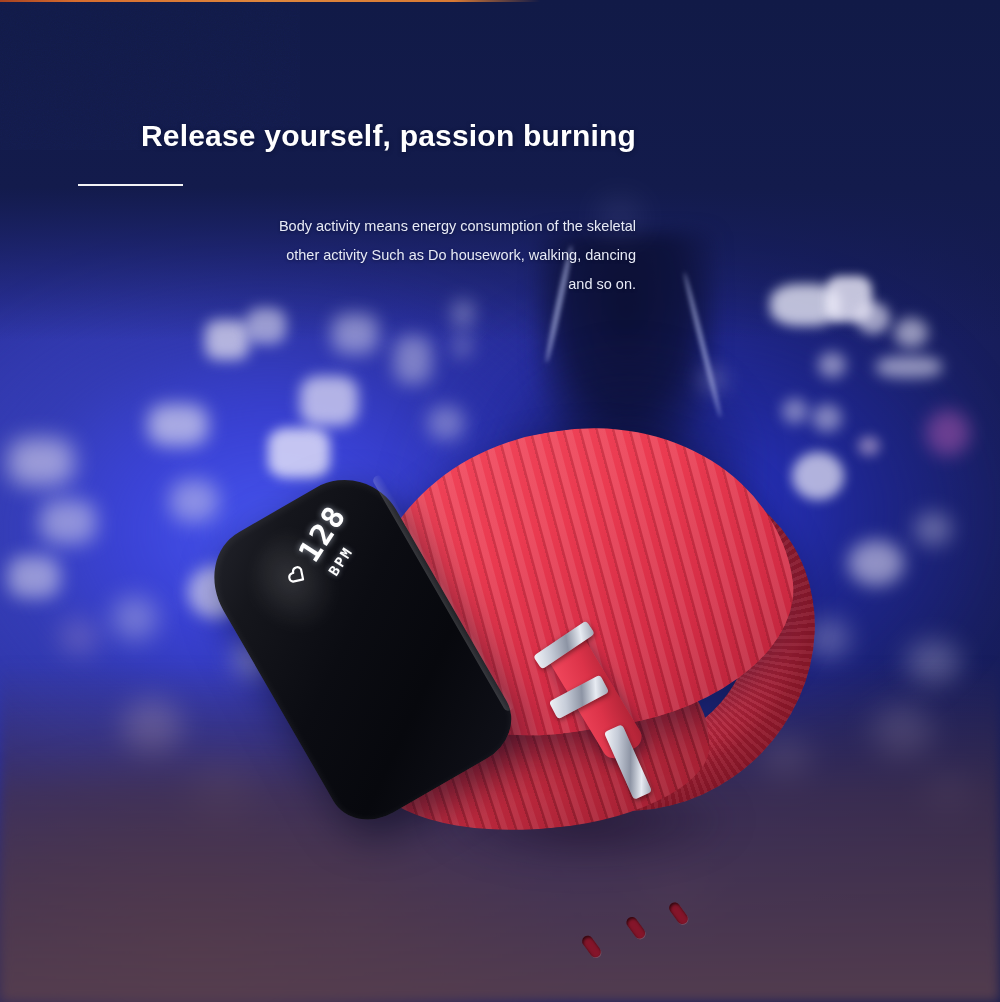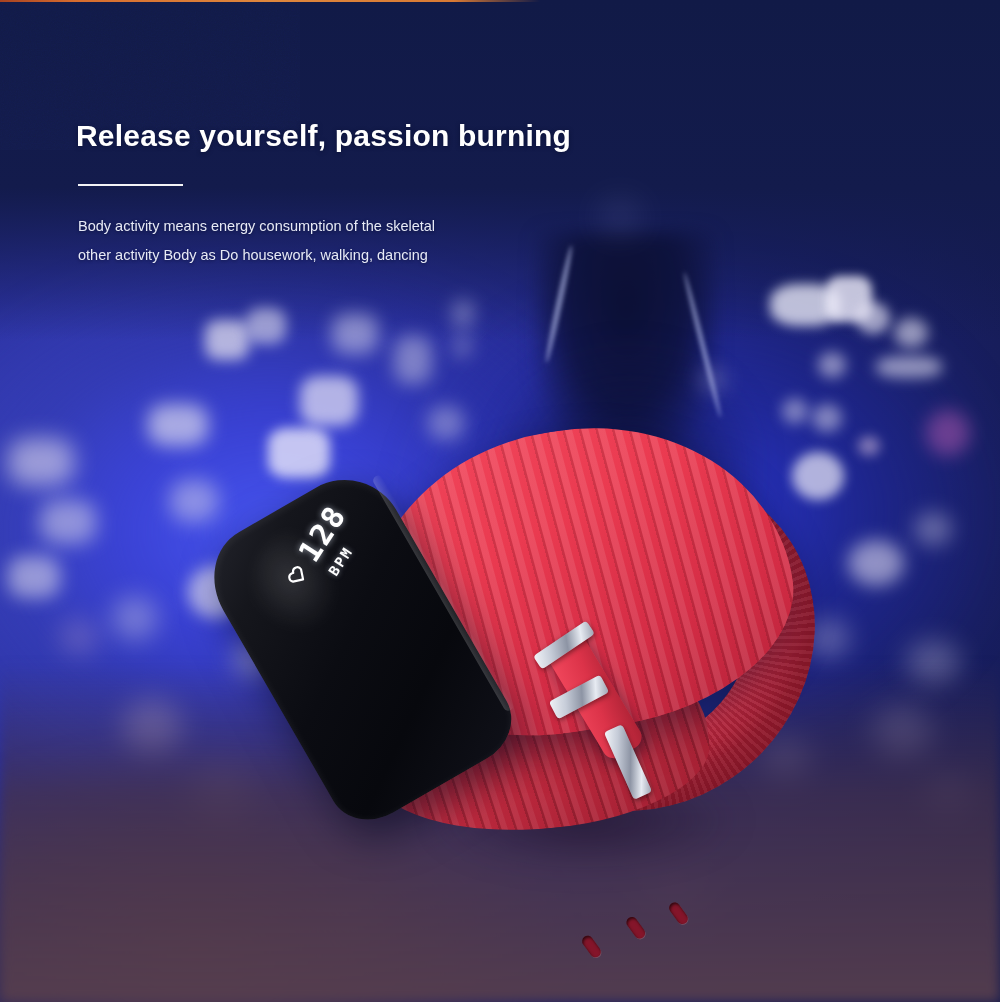--- a/index.html
+++ b/index.html
@@ -64,21 +64,21 @@
   }
   .rim{
     position:absolute;border-radius:50%;
     background:rgba(200,210,255,.55);filter:blur(2.2px);
   }
 
   
   .bokeh{position:absolute;border-radius:30%;pointer-events:none;}
 
   
-  .copy{position:absolute;left:76px;top:118px;width:560px;}
+  .copy{position:absolute;left:76px;top:118px;width:560px;text-align:right;}
   .headline{
     margin:0;
     font-size:30px;font-weight:700;letter-spacing:.2px;
     color:#ffffff;line-height:1.2;
     text-shadow:0 1px 4px rgba(8,12,40,.55);
   }
   .rule{
     width:105px;height:2px;background:#ffffff;
     margin:30px 0 0 2px;opacity:.95;
   }
@@ -277,21 +277,22 @@
     <rect width="100%" height="100%" filter="url(#gr)" opacity="0.55"></rect>
   </svg>
 
   <div class="topline"></div>
 
   <div class="copy">
     <h1 class="headline">Release yourself, passion burning</h1>
     <div class="rule"></div>
     <p class="body">
       <span>Body activity means energy consumption of the skeletal</span>
-      <span>other activity Body as Do housework, walking, dancing</span>
+      <span>other activity Such as Do housework, walking, dancing</span>
+      <span>and so on.</span>
     </p>
   </div>
 
   <div class="watch">
     <div class="watch-shadow"></div>
 
     <div class="band-loop"></div>
     <div class="band-loop-hole"></div>
 
     <div class="band-tail">

